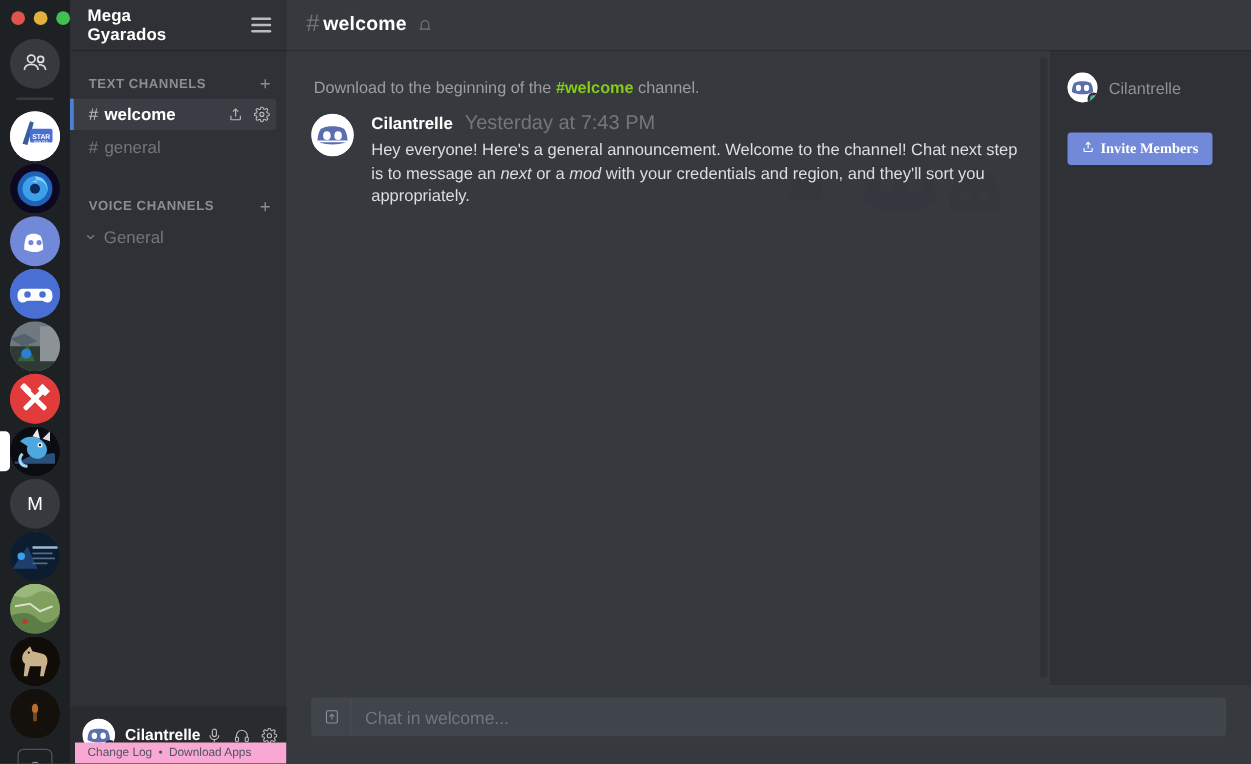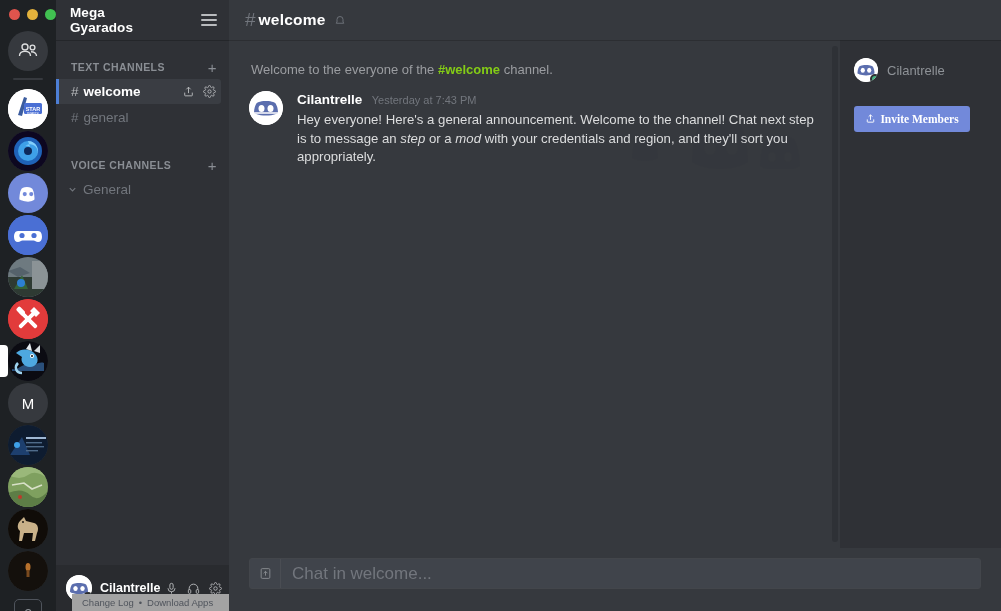--- a/index.html
+++ b/index.html
@@ -108,23 +108,23 @@
   }
   .ub-dot {
     position: absolute; right: -1px; bottom: -1px;
     width: 10px; height: 10px; border-radius: 50%;
     background: #43b581; border: 2px solid #292b2f;
   }
   .ub-name { color: #fff; font-size: 12.5px; font-weight: 600; margin-left: 8px; }
   .ub-ctrls { margin-left: auto; display: flex; }
   .ub-btn { width: 22px; height: 24px; display:flex; align-items:center; justify-content:center; color:#b9bbbe; }
   .footer-links {
-    position: absolute; bottom: 0; left: 16px; right: 0; height: 17px;
+    position: absolute; bottom: 0; left: 4px; right: 0; height: 17px;
     display: flex; align-items: center; padding-left: 10px; gap: 5px;
-    background: #a3a3a3; color: #4f545c; font-size: 9.5px;
+    background: #f9a8d4; color: #4f545c; font-size: 9.5px;
   }
 
   
   .main { flex: 1 1 auto; display: flex; flex-direction: column; background: #36393e; min-width: 0; }
   .ch-header {
     height: 40px; flex: 0 0 40px; display: flex; align-items: center;
     padding: 0 16px; box-shadow: 0 1px 0 rgba(0,0,0,.18);
     background: #36393e; position: relative; z-index: 4;
   }
   .ch-header .h-hash { color: #72767d; font-size: 19px; font-weight: 400; margin-right: 3px; }
@@ -148,36 +148,36 @@
   .welcome-line b { color: #84cc16; font-weight: 700; }
 
   .msg { display: flex; padding: 14px 20px 0 20px; position: relative; z-index: 2; }
   .msg-av {
     width: 34px; height: 34px; border-radius: 50%; flex: 0 0 34px;
     background: #fff; display:flex; align-items:center; justify-content:center; overflow:hidden;
   }
   .msg-body { margin-left: 14px; min-width: 0; }
   .msg-head { line-height: 1; margin-bottom: 4px; }
   .msg-author { color: #fff; font-size: 13.5px; font-weight: 700; }
-  .msg-time { color: #72767d; font-size: 11px; margin-left: 5px; }
+  .msg-time { color: #72767d; font-size: 16px; margin-left: 5px; }
   .msg-text { color: #dcddde; font-size: 13.2px; line-height: 1.42; max-width: 570px; }
   .msg-text i { font-style: italic; }
 
   .form-area { flex: 0 0 auto; padding: 10px 20px 22px 20px; background: #36393e; }
   .chatbox {
     height: 31px; border: 1px solid #43464b; border-radius: 3px;
     background: #40444b; display: flex; align-items: center;
   }
   .upload-btn {
     width: 31px; height: 100%; display:flex; align-items:center; justify-content:center;
     border-right: 1px solid #4a4d53; color: #8e9297;
   }
   .chat-input {
     flex: 1 1 auto; background: transparent; border: 0; outline: none;
-    color: #fef9c3; font-size: 17px; padding: 0 11px;
+    color: #fef9c3; font-size: 14px; padding: 0 11px;
     font-family: "Liberation Sans", sans-serif;
   }
   .chat-input::placeholder { color: #72767d; }
 
   .scrollbar-track {
     position: absolute; right: 0; top: 0; bottom: 0; width: 10px;
   }
   .scrollbar-thumb {
     position: absolute; left: 2px; top: 6px; bottom: 6px; width: 6px;
     background: #2e3136; border-radius: 3px;
@@ -507,39 +507,39 @@
             <ellipse cx="78" cy="74" rx="6" ry="7" fill="#36393e"></ellipse>
             <ellipse cx="100" cy="74" rx="6" ry="7" fill="#36393e"></ellipse>
             <path d="M128 92 c0-18 6-27 6-27 s6-4 14-4 s14 4 14 4 s6 9 6 27 c0 0-7 5-20 5 s-20-5-20-5z" fill="#32353b"></path>
             <ellipse cx="140" cy="83" rx="4" ry="5" fill="#36393e"></ellipse>
             <ellipse cx="156" cy="83" rx="4" ry="5" fill="#36393e"></ellipse>
             <path d="M0 84 c0-12 4-18 4-18 s4-3 9-3 s9 3 9 3 s4 6 4 18 c0 0-5 3-13 3 s-13-3-13-3z" fill="#32353b"></path>
           </svg>
         </div>
 
         <div class="welcome-line">
-          <span>Welcome to the everyone of the </span><b>#welcome</b><span> channel.</span>
+          <span>Download to the beginning of the </span><b>#welcome</b><span> channel.</span>
         </div>
 
         <div class="msg">
           <div class="msg-av">
             <svg width="34" height="34" viewBox="0 0 34 34">
               <circle cx="17" cy="17" r="17" fill="#fff"></circle>
               <path d="M5 22c0-6.5 2.6-9.8 2.6-9.8S10.2 10 17 10s9.4 2.2 9.4 2.2S29 15.5 29 22c0 0-4 2.6-12 2.6S5 22 5 22z" fill="#5b6eae"></path>
               <ellipse cx="12.5" cy="17.5" rx="3" ry="3.5" fill="#fff"></ellipse>
               <ellipse cx="21.5" cy="17.5" rx="3" ry="3.5" fill="#fff"></ellipse>
               <path d="M5 22 h24" stroke="#fff" stroke-width="1.4"></path>
             </svg>
           </div>
           <div class="msg-body">
             <div class="msg-head">
               <span class="msg-author">Cilantrelle</span>
               <span class="msg-time">Yesterday at 7:43 PM</span>
             </div>
-            <div class="msg-text"><span>Hey everyone! Here's a general announcement. Welcome to the channel! Chat next step is to message an </span><i>step</i><span> or a </span><i>mod</i><span> with your credentials and region, and they'll sort you appropriately.</span></div>
+            <div class="msg-text"><span>Hey everyone! Here's a general announcement. Welcome to the channel! Chat next step is to message an </span><i>next</i><span> or a </span><i>mod</i><span> with your credentials and region, and they'll sort you appropriately.</span></div>
           </div>
         </div>
 
         <div class="scrollbar-track">
           <div class="scrollbar-thumb"></div>
         </div>
       </div>
 
       <div class="members">
 

